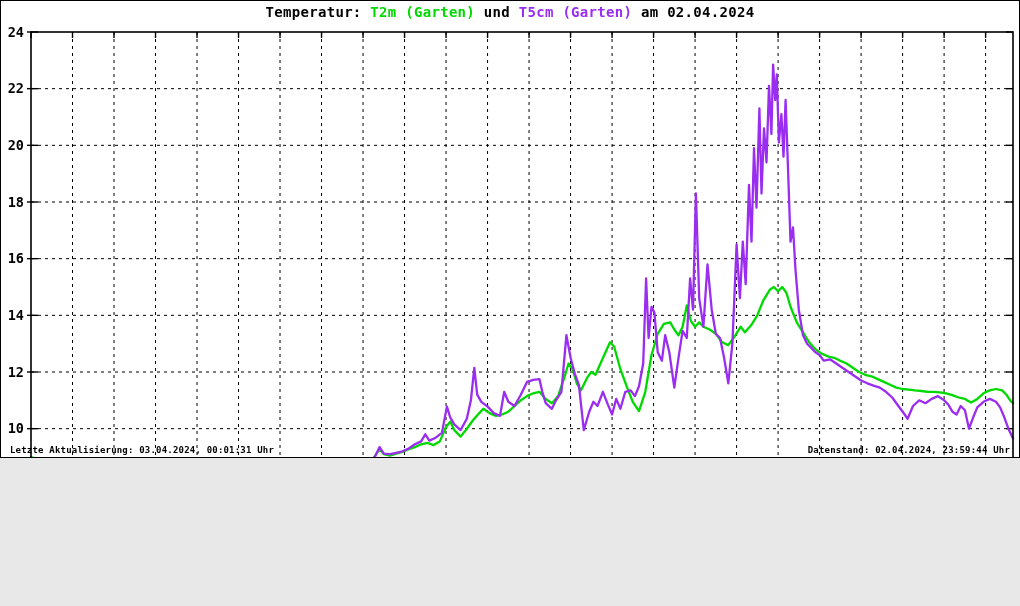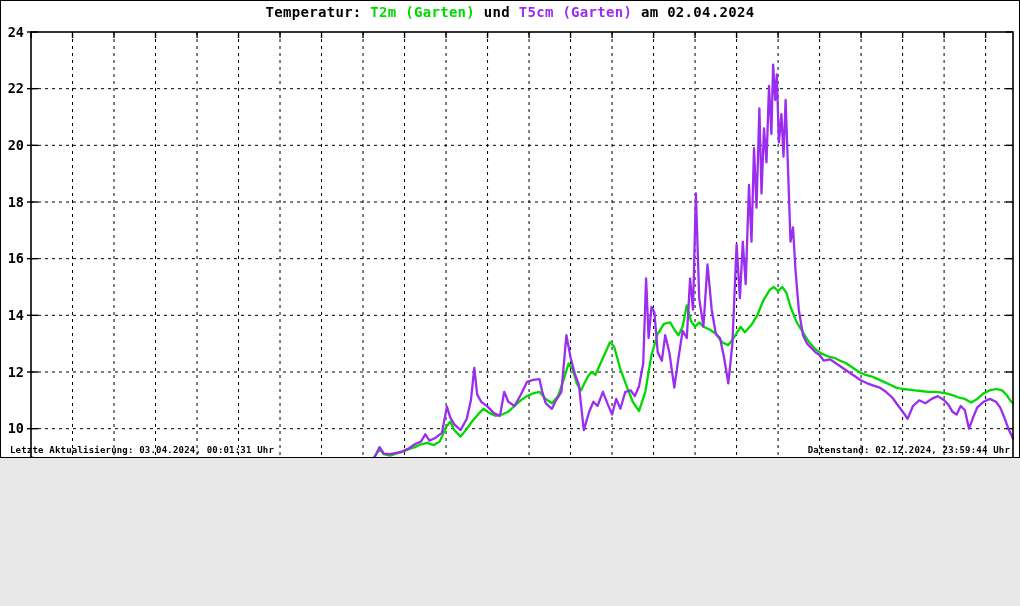--- a/index.html
+++ b/index.html
@@ -186,16 +186,16 @@
       </g>
       <g>
         <polyline points="30.0,456.0 34.2,457.4 40.4,458.8 46.6,458.3 50.8,460.3 57.0,461.7 63.2,463.1 69.4,465.9 75.7,464.5 81.9,465.1 88.1,465.9 94.3,465.4 100.6,467.3 106.8,466.8 113.0,467.3 119.2,468.8 125.5,471.6 131.7,473.6 137.9,474.4 144.1,473.6 150.4,475.0 156.6,474.1 162.8,475.3 169.0,474.4 175.3,475.0 181.5,475.8 187.7,475.0 193.9,476.4 200.2,477.3 206.4,475.0 212.6,475.8 218.8,475.8 225.1,476.4 231.3,475.8 237.5,476.4 243.7,475.8 250.0,474.4 256.2,473.0 262.4,473.0 270.7,473.0 279.0,473.0 287.3,473.0 295.6,473.0 303.9,473.0 312.2,473.6 318.5,475.8 322.6,480.9 328.8,481.5 335.1,482.1 341.3,481.5 347.5,480.1 353.7,475.8 360.0,471.6 366.2,464.5 372.4,457.4 378.6,448.1 382.8,453.2 389.0,454.6 395.2,452.6 401.5,450.9 407.7,448.1 413.9,446.1 420.1,443.3 426.4,441.8 432.6,444.1 438.8,440.4 445.0,426.3 449.2,420.6 453.3,429.1 459.6,435.6 465.8,427.7 472.0,419.2 478.3,412.1 482.4,407.8 488.6,412.1 494.9,414.9 501.1,413.5 507.3,410.7 513.5,405.0 519.8,399.3 526.0,395.1 532.2,392.3 538.4,390.8 544.7,397.9 550.9,402.2 557.1,395.1 563.3,376.7 567.5,362.5 571.6,368.2 575.8,382.3 579.9,389.4 586.2,376.7 590.3,371.0 594.5,373.8 600.7,359.7 609.0,341.3 613.1,345.5 619.4,368.2 625.6,385.2 631.8,400.8 638.0,410.1 644.3,390.8 650.5,354.0 656.7,332.8 662.9,322.8 669.2,321.4 673.3,328.5 677.5,334.2 681.6,325.7 685.8,304.4 689.9,320.0 694.1,325.7 698.2,321.4 702.4,325.7 708.6,328.5 714.8,332.8 721.1,341.3 727.3,344.1 733.5,335.6 739.7,325.7 743.9,331.3 750.1,324.3 756.3,314.3 762.6,298.8 768.8,288.8 772.9,286.0 777.1,290.3 781.2,286.0 785.4,291.7 789.5,305.8 795.8,321.4 802.0,331.3 808.2,341.3 814.4,348.3 820.7,352.6 826.9,355.4 833.1,356.8 839.3,359.7 845.6,362.5 851.8,366.8 858.0,371.0 864.2,373.8 870.5,375.3 876.7,378.1 882.9,380.9 889.1,383.8 895.4,386.6 901.6,388.0 907.8,388.6 914.0,389.4 920.3,390.0 926.5,390.8 932.7,390.8 939.0,391.4 945.2,392.3 951.4,394.2 957.6,396.5 963.9,397.9 970.1,401.6 976.3,397.9 982.5,392.3 988.8,389.4 995.0,388.0 1001.2,389.4 1005.4,393.7 1009.5,399.9 1012.0,402.2" fill="none" stroke="#00d900" stroke-width="2.3" stroke-linejoin="round" stroke-linecap="round"></polyline>
         <polyline points="30.0,471.6 34.2,473.6 38.3,475.3 42.5,476.4 46.6,475.8 50.8,477.3 54.9,478.1 59.1,477.3 63.2,480.1 67.4,481.5 71.5,482.9 75.7,482.9 79.8,484.3 84.0,484.9 88.1,485.8 92.3,487.2 96.4,488.6 100.6,490.6 104.7,493.4 108.9,495.1 113.0,492.3 117.2,490.0 121.3,487.7 125.5,486.6 129.6,488.6 133.8,485.8 137.9,487.2 142.1,488.6 146.2,486.6 150.4,487.7 154.5,487.2 158.7,488.6 162.8,489.4 167.0,487.7 171.1,488.6 175.3,487.2 179.4,488.6 183.6,487.7 187.7,489.4 191.9,488.6 196.0,488.6 200.2,490.0 204.3,490.6 210.5,492.3 216.8,493.4 223.0,495.7 229.2,497.9 233.4,499.9 237.5,499.1 239.6,490.0 243.7,475.8 247.9,473.0 258.3,473.0 268.7,473.0 279.0,473.0 289.4,473.0 299.8,473.0 310.2,473.0 318.5,473.0 321.4,481.5 324.7,475.8 330.9,474.4 337.1,475.3 343.4,475.8 349.6,475.3 355.8,473.0 362.0,468.8 368.3,463.1 374.5,454.6 378.6,446.1 382.8,452.6 389.0,453.2 395.2,451.8 401.5,450.3 407.7,447.5 413.9,443.3 420.1,440.4 424.3,433.3 428.4,439.6 434.7,436.7 440.9,431.9 445.9,405.6 449.2,416.3 453.3,423.4 459.6,429.1 465.8,417.8 469.9,399.3 473.3,366.8 476.2,393.7 480.3,400.8 486.6,405.6 492.8,412.1 499.0,414.9 503.2,390.8 507.3,400.8 513.5,405.0 519.8,393.7 526.0,380.9 532.2,378.9 538.4,378.1 541.3,390.8 544.7,402.2 550.9,407.8 555.0,399.3 560.4,390.8 565.4,334.2 569.6,356.8 573.7,372.4 577.9,383.8 582.8,429.1 588.2,410.7 592.4,400.8 596.5,405.0 601.9,390.8 606.9,403.6 611.1,413.5 615.2,397.9 619.4,407.8 624.3,390.8 629.7,389.4 633.9,395.1 638.0,385.2 642.2,362.5 645.1,277.5 647.6,337.0 650.5,305.8 653.4,311.5 656.7,351.2 660.9,359.7 664.2,334.2 668.3,351.2 673.3,386.6 677.5,356.8 681.6,329.9 685.8,337.0 689.1,277.5 692.0,308.7 694.9,192.5 698.2,297.3 702.4,325.7 706.5,263.3 710.7,308.7 714.8,332.8 719.0,337.0 723.1,356.8 727.3,382.3 731.4,342.7 735.6,243.5 738.9,297.3 741.8,240.7 744.7,283.2 748.0,184.0 750.5,240.7 753.0,147.2 755.5,206.7 758.4,107.5 760.5,192.5 763.0,127.3 765.5,161.3 768.0,84.8 770.4,133.0 772.1,63.6 774.2,99.0 775.8,73.5 777.9,141.5 780.4,113.2 782.5,155.7 784.6,99.0 787.0,167.0 789.5,240.7 792.0,226.5 794.5,269.0 797.8,308.7 802.0,334.2 806.1,342.7 810.3,346.9 814.4,351.2 818.6,354.0 822.7,359.7 829.0,358.3 835.2,362.5 841.4,366.8 847.6,371.0 853.9,375.3 860.1,379.5 866.3,382.3 872.5,384.6 878.8,386.6 885.0,390.8 891.2,396.5 897.4,405.0 903.7,413.5 906.6,417.8 912.0,405.0 918.2,399.3 924.4,402.2 930.7,397.9 936.9,395.1 943.1,399.3 947.3,403.6 951.4,410.7 955.6,413.5 959.7,405.0 963.9,409.3 968.0,427.7 972.2,416.3 976.3,406.4 982.5,400.8 988.8,397.9 995.0,400.8 999.1,406.4 1003.3,416.3 1007.4,427.7 1012.0,437.6" fill="none" stroke="#9a2df0" stroke-width="2.3" stroke-linejoin="round" stroke-linecap="round"></polyline>
       </g>
       <rect x="30" y="31" width="982" height="510" class="frame"></rect>
     </svg>
 
   <div class="footer">
     <span>Letzte Aktualisierung: 03.04.2024, 00:01:31 Uhr</span>
-    <span>Datenstand: 02.12.2024, 23:59:44 Uhr</span>
+    <span>Datenstand: 02.04.2024, 23:59:44 Uhr</span>
   </div>
 
 </div>
 
 </body></html>

